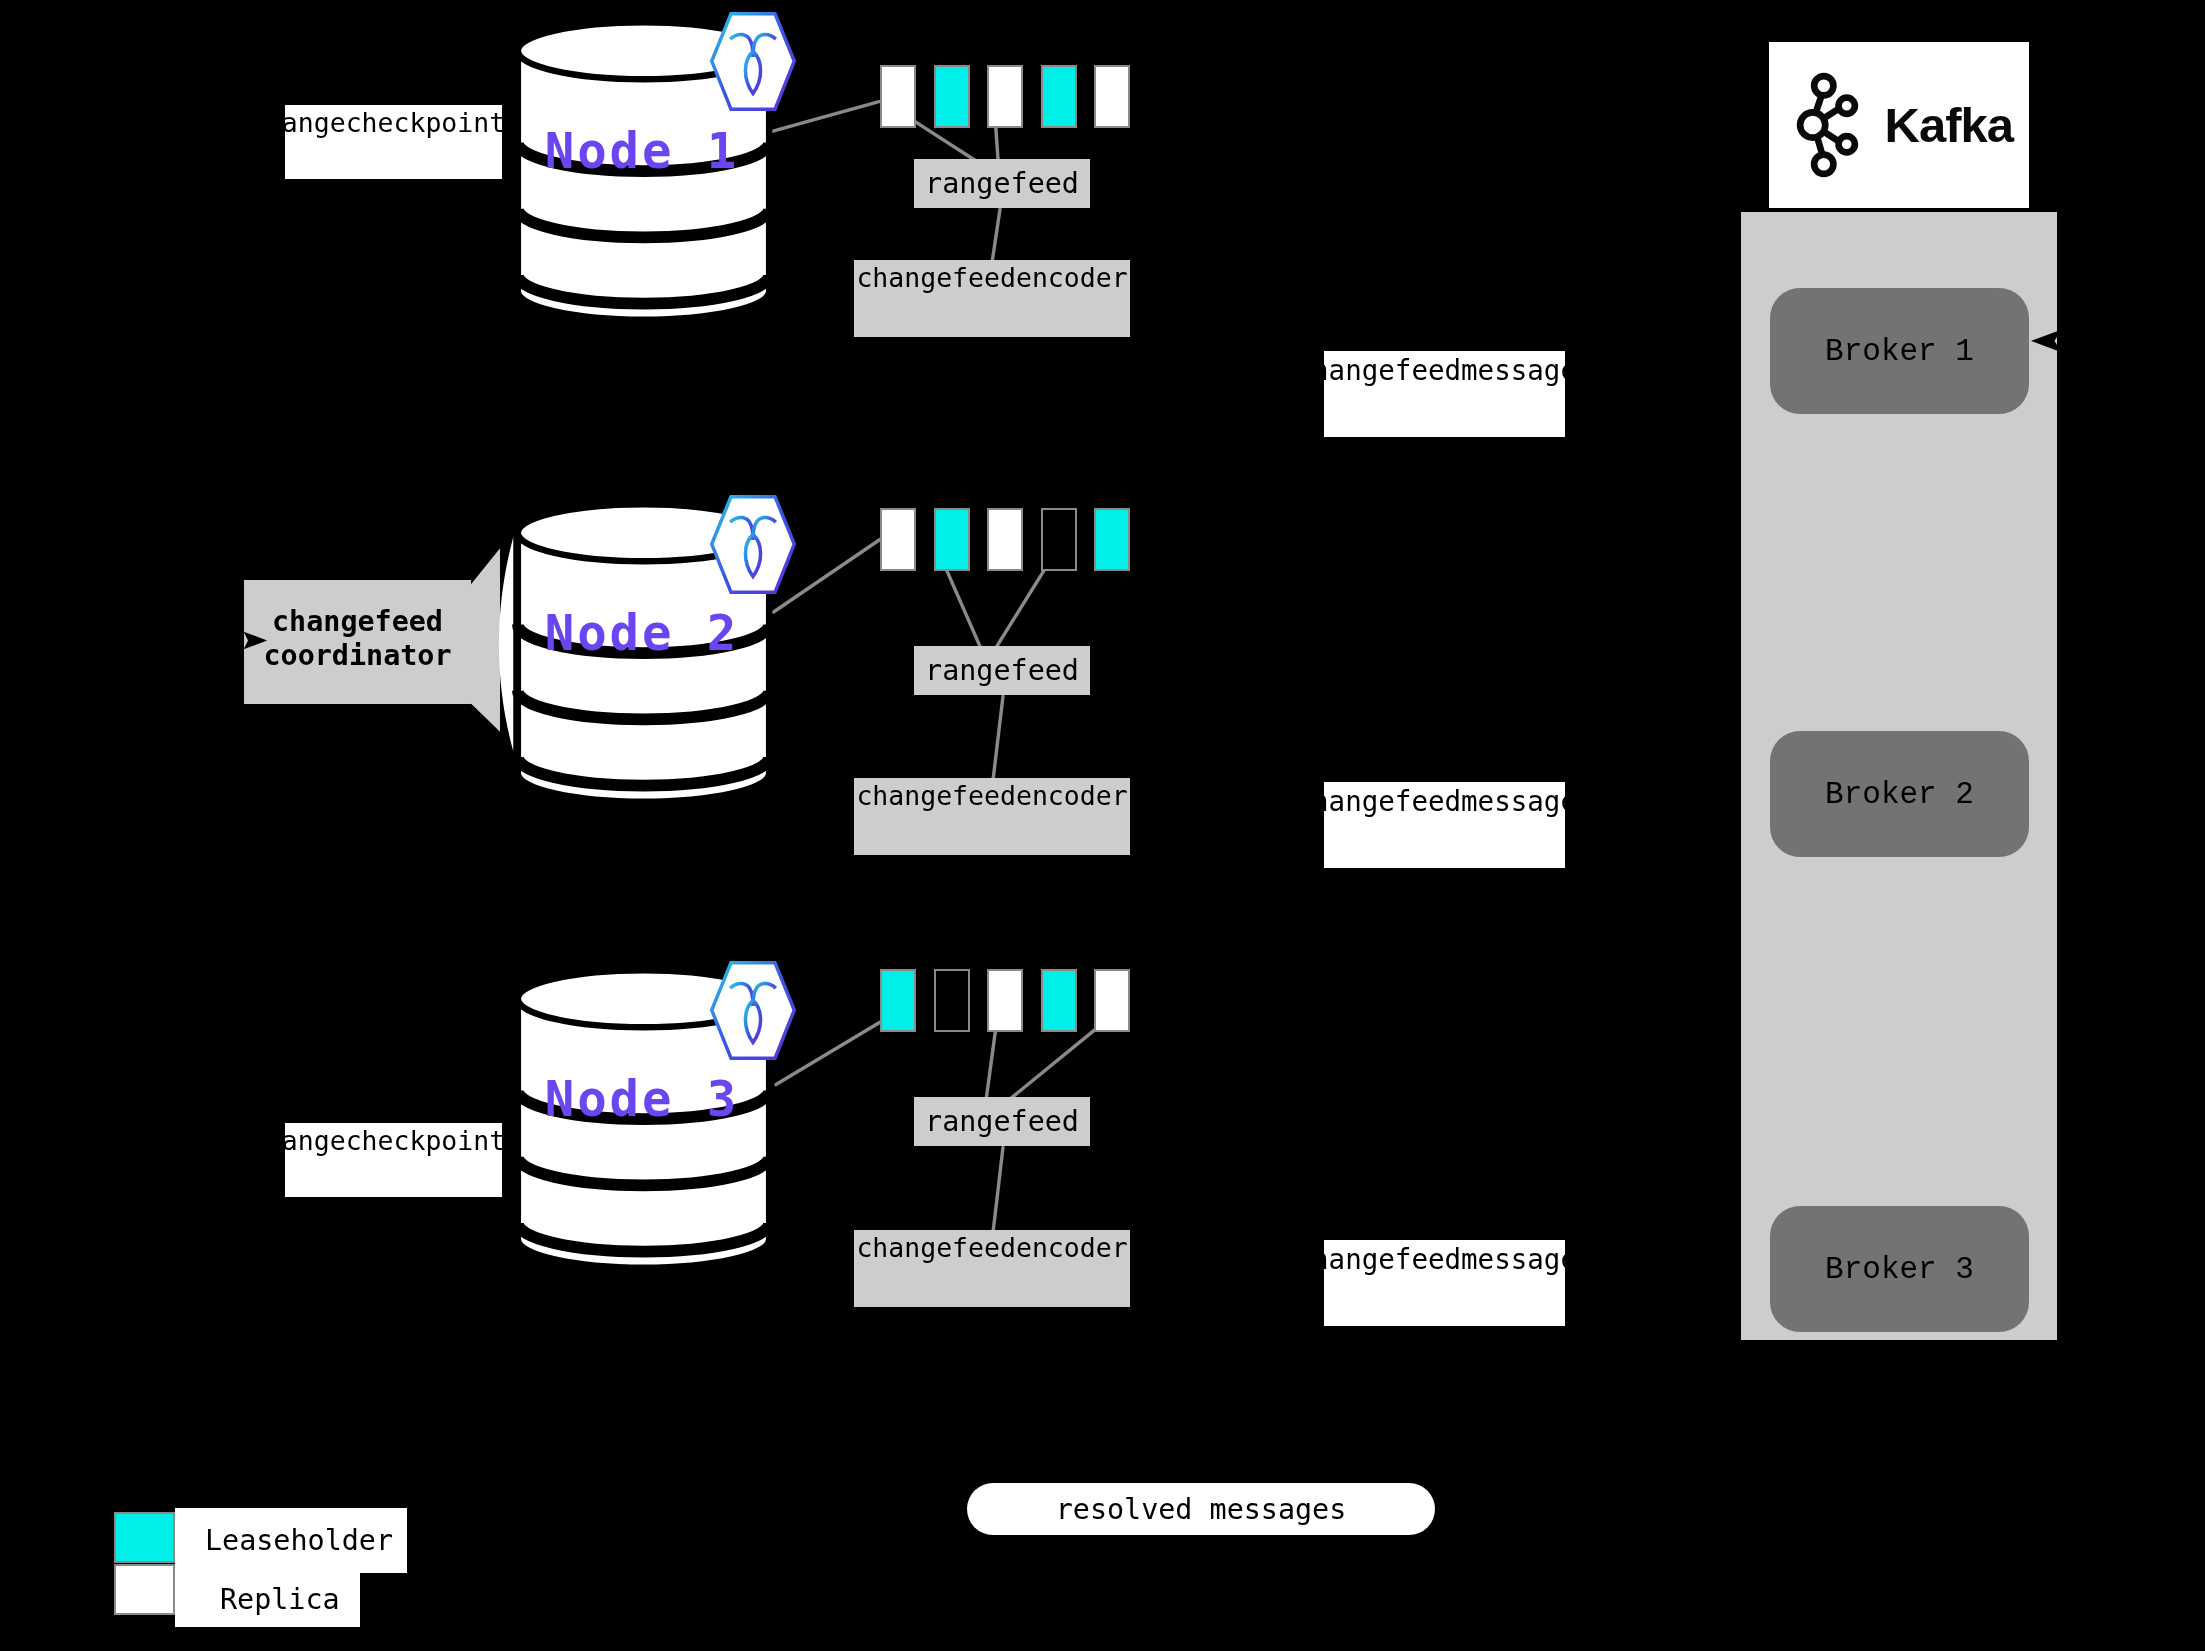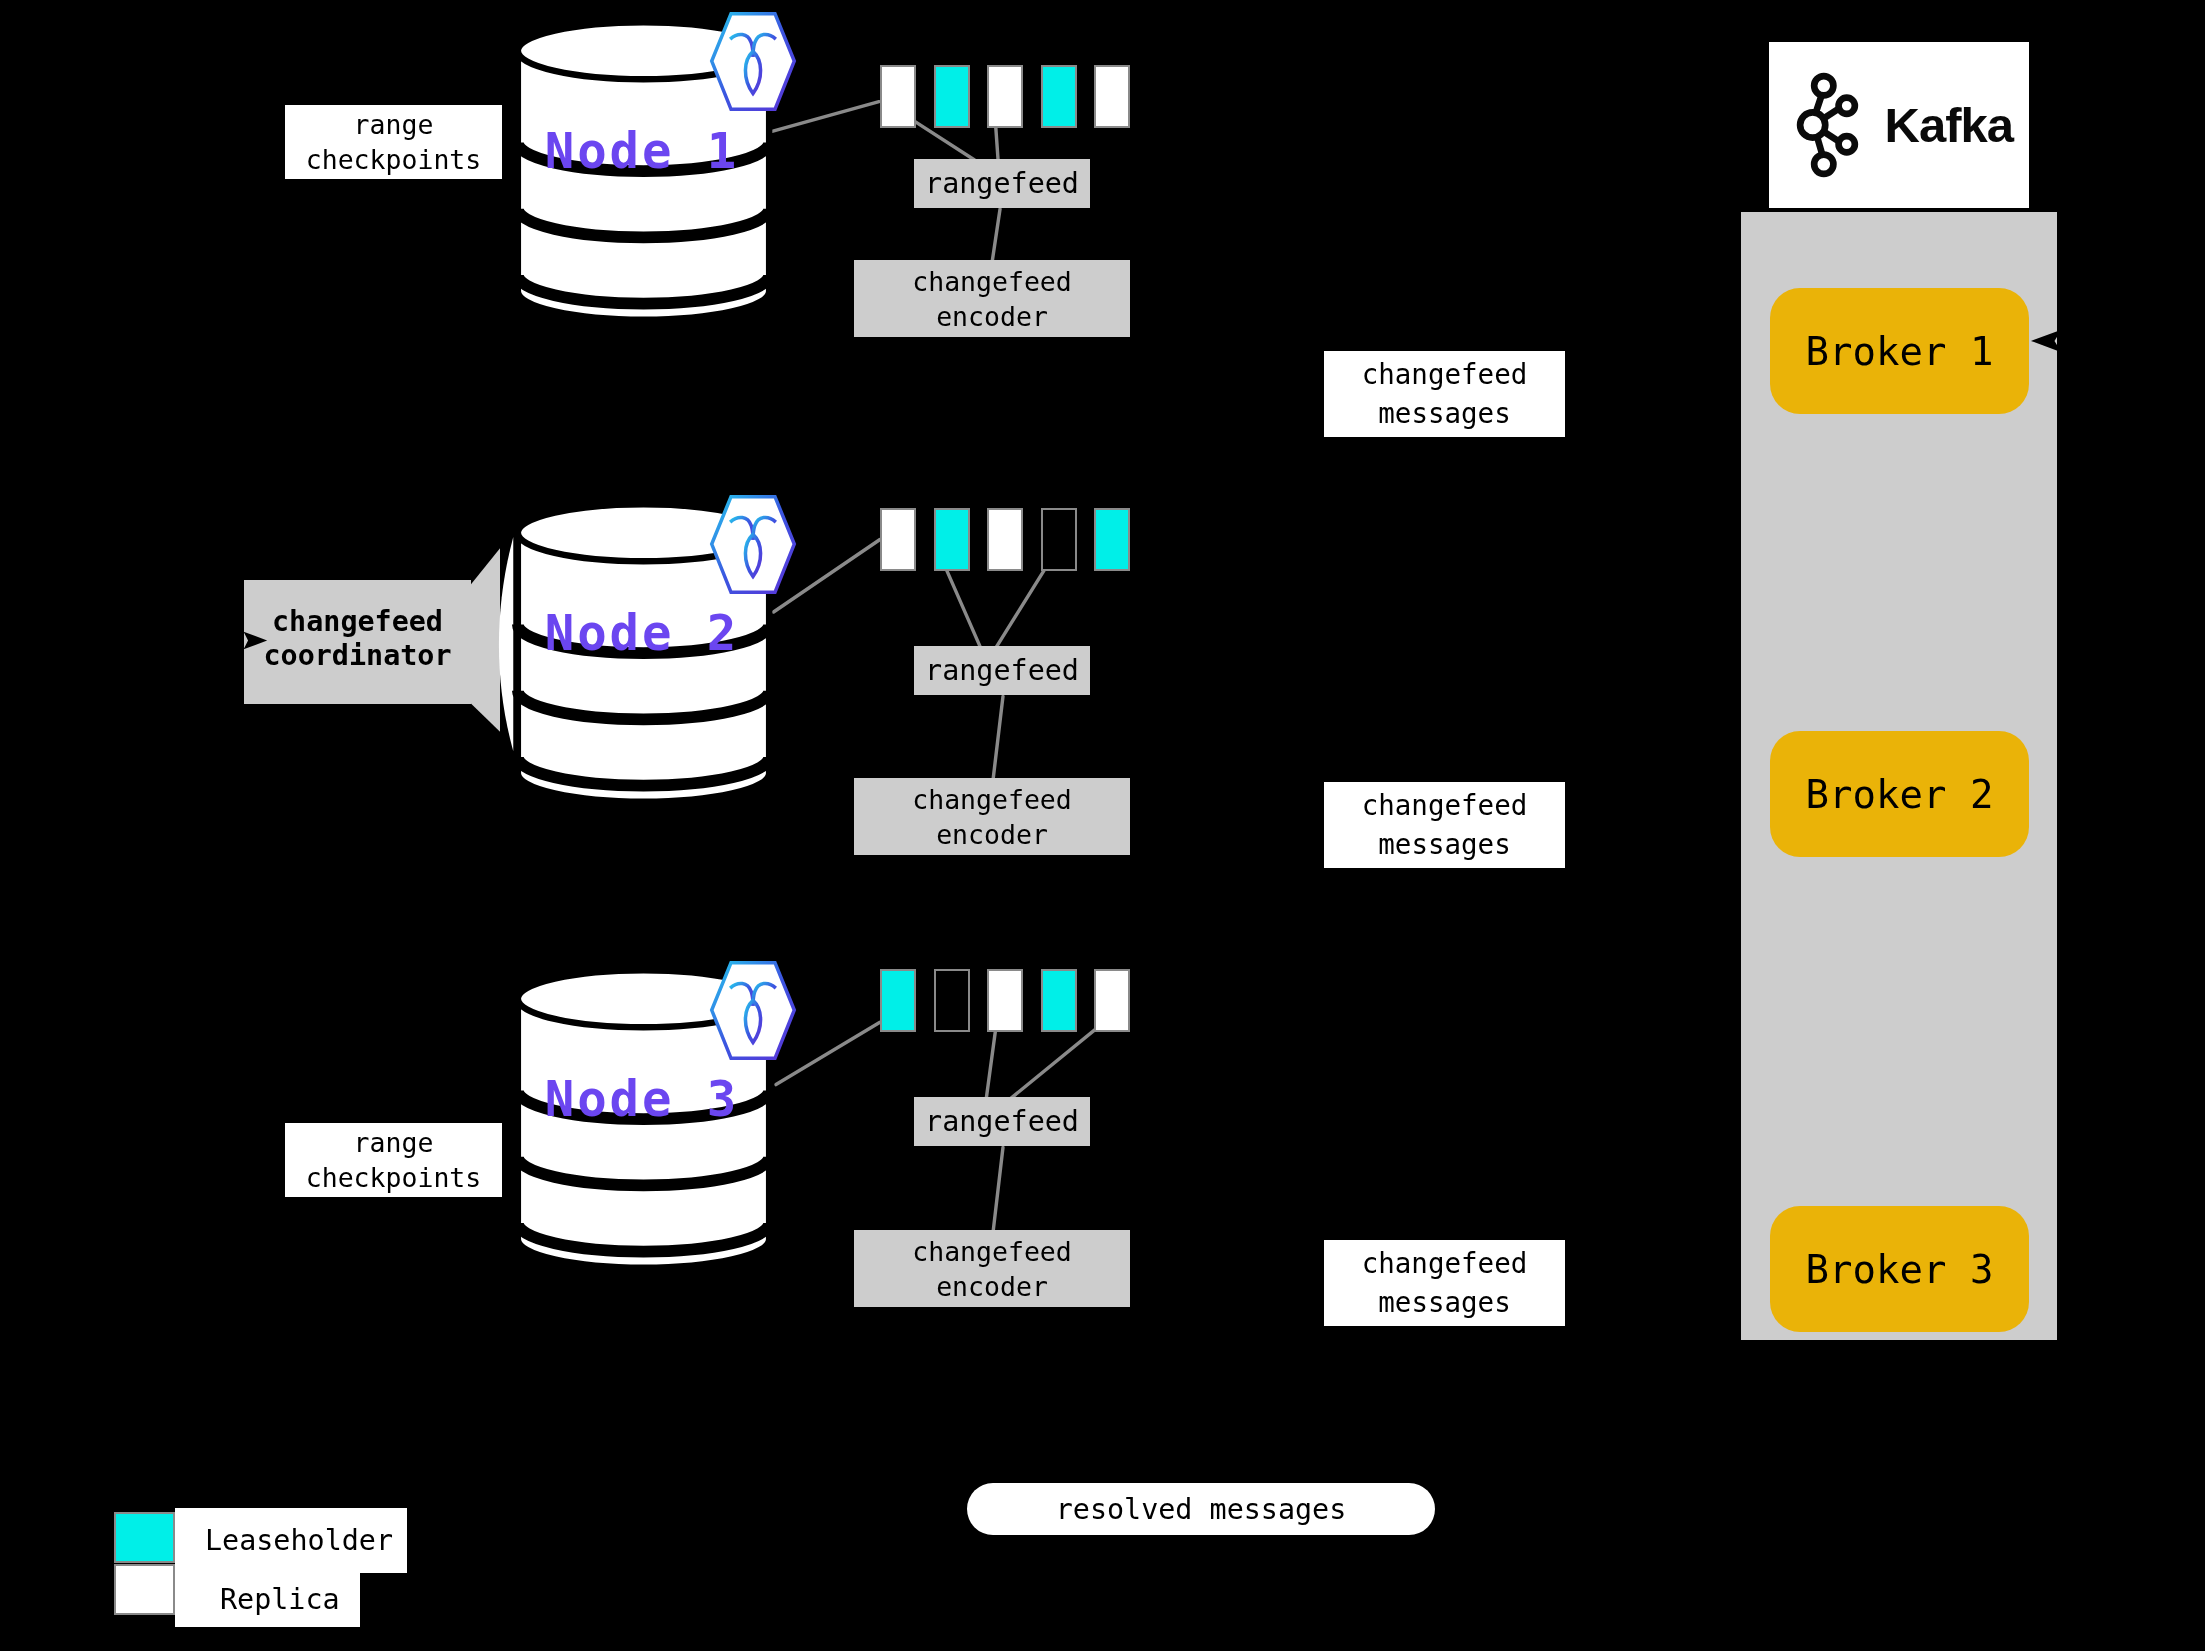--- a/index.html
+++ b/index.html
@@ -2,40 +2,40 @@
 <html style="--leaseholder: #00efe8; --replica: #ffffff; --empty: #000000; --accent_purple: #6b46f0; --panel_gray: #cdcdcd; --line_gray: #8a8a8a; --canvas: #000000; --ink: #000000;font-size:7.8px"><head>
 <meta charset="utf-8">
 <style>
   html,body{margin:0;padding:0;background:#000;width:2205px;height:1652px;position:relative;overflow:hidden;
     font-family:"DejaVu Sans Mono","Liberation Mono",monospace;}
   .abs{position:absolute;box-sizing:border-box;}
   svg{display:block;}
   
   .panel{background:var(--panel_gray,#cdcdcd);color:#000;text-align:center;}
   .whitebox{background:#fff;color:#000;text-align:center;}
-  .two-line{display:flex;flex-direction:column;justify-content:center;}
+  .two-line{display:flex;flex-direction:row;justify-content:center;}
   .lbl-56{font-size:27.5px;line-height:39px;}
   .lbl-54{font-size:26.5px;line-height:35px;}
   .rangefeed-box{width:176px;height:49px;font-size:28.4px;line-height:49px;}
   .encoder-box{width:276px;height:77px;}
   .messages-box{width:241px;height:86px;}
   .checkpoints-box{width:217px;height:74px;}
   .node-label{width:258px;text-align:center;font-size:49px;font-weight:bold;color:var(--accent_purple,#6b46f0);letter-spacing:2.9px;}
   .coordinator-box{width:227px;height:124px;font-weight:bold;font-size:28.4px;line-height:34px;padding-top:24.5px;}
   
   .ranges{display:flex;gap:17.6px;}
   .range-square{width:32px;height:59px;border:2.9px solid var(--line_gray,#8a8a8a);}
   .range-square.leaseholder{background:var(--leaseholder,#00efe8);}
   .range-square.replica{background:var(--replica,#ffffff);}
   .range-square.empty{background:var(--empty,#000000);}
   
   .kafka-container{width:316px;height:1128px;background:var(--panel_gray,#cdcdcd);}
   .kafka-logo-box{width:260px;height:166px;background:#fff;display:flex;align-items:center;padding-left:19.6px;gap:22px;}
   .kafka-brand{font-family:"Liberation Sans","DejaVu Sans",sans-serif;font-weight:bold;font-size:49px;color:#0a0a0a;letter-spacing:-1px;}
-  .broker{width:259px;height:126px;background:#eab308;border-radius:30px;display:flex;align-items:center;justify-content:center;font-size:39px;color:#000;}
+  .broker{width:259px;height:126px;background:#737373;border-radius:30px;display:flex;align-items:center;justify-content:center;font-size:31px;color:#000;font-family:Liberation Mono, monospace;}
   
   .resolved-pill{width:468px;height:52px;background:#fff;border-radius:26px;display:flex;align-items:center;justify-content:center;font-size:28.4px;color:#000;}
   .legend-swatch{width:61px;height:51px;border:2.9px solid var(--line_gray,#8a8a8a);}
   .legend-swatch.leaseholder{background:var(--leaseholder,#00efe8);}
   .legend-swatch.replica{background:var(--replica,#ffffff);}
   .legend-label{background:#fff;color:#000;font-size:28.4px;display:flex;align-items:center;}
 </style>
 </head>
 <body>
 

